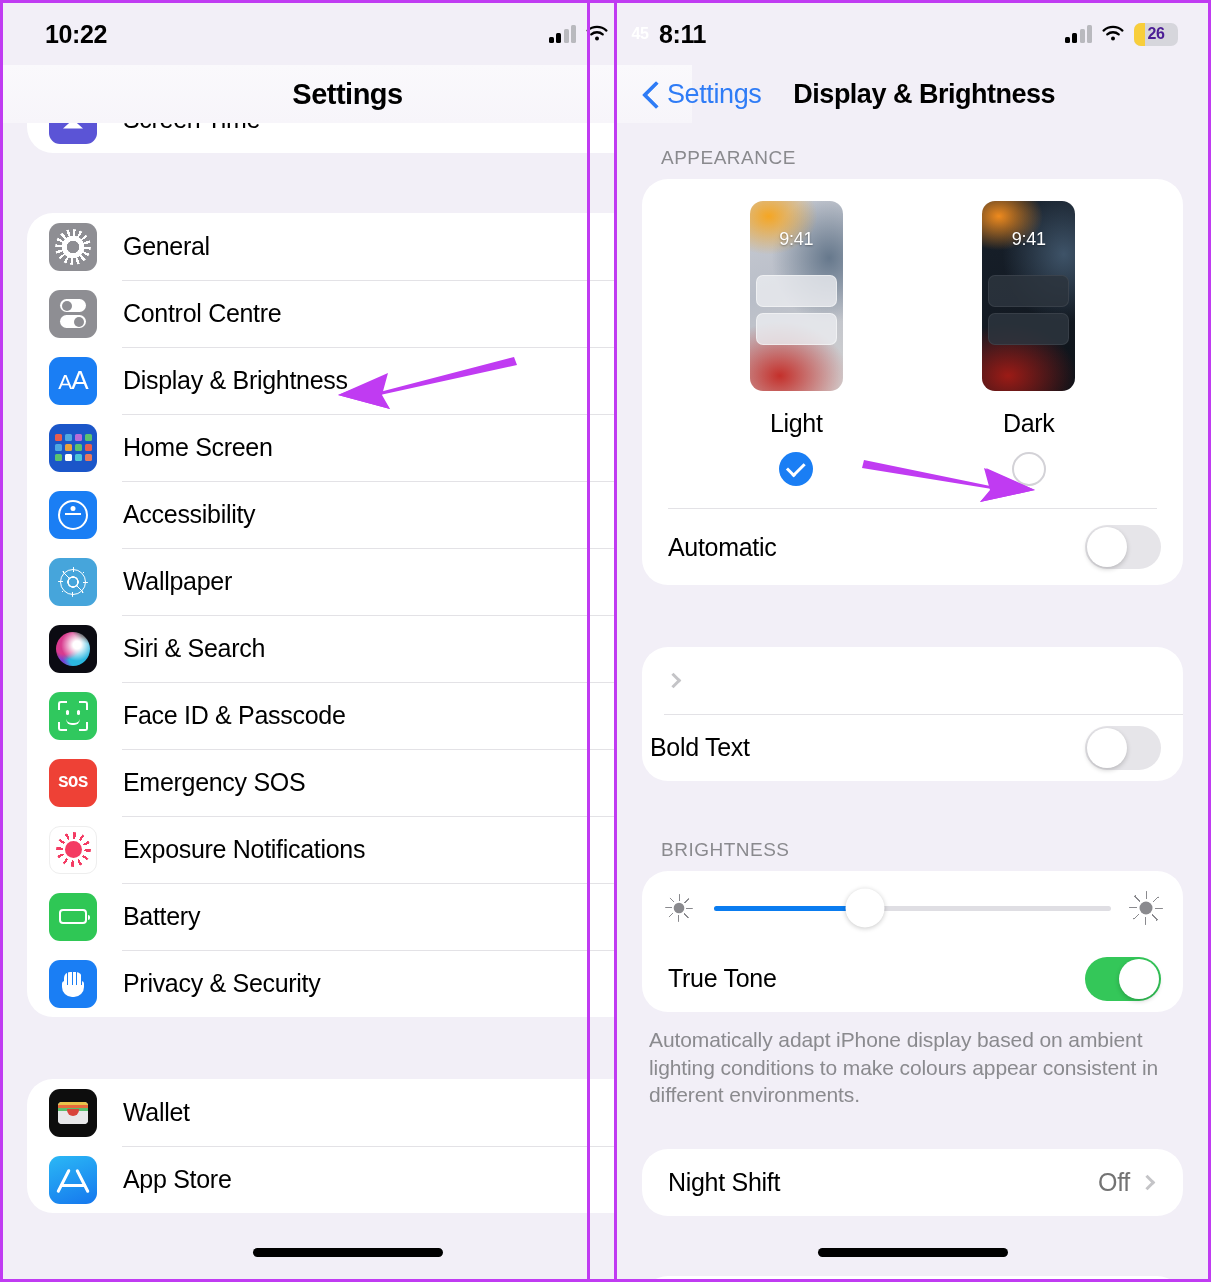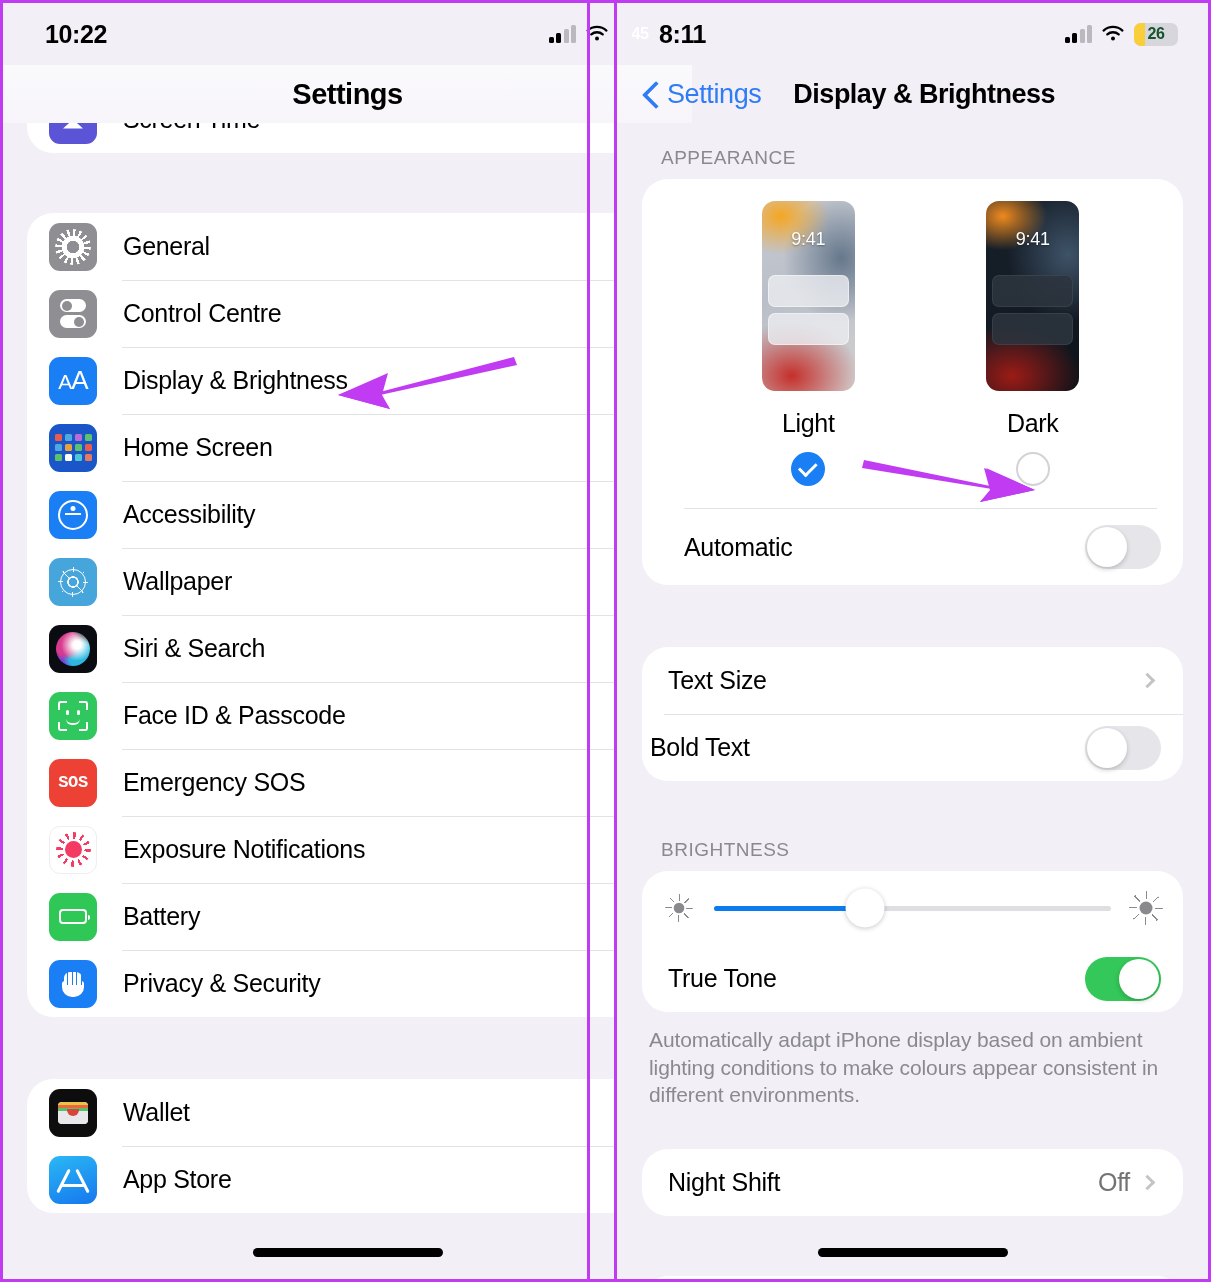--- a/index.html
+++ b/index.html
@@ -69,21 +69,21 @@
   }
   .battery .blevel { position:absolute; left:0; top:0; bottom:0; }
   .battery .btxt {
     position: relative; z-index:2;
     font-size: 16px; font-weight: bold; letter-spacing:-0.3px;
   }
   .battery.dark { background:#0a0a0a; }
   .battery.dark .btxt { color:#fff; }
   .battery.low  { background:#d6d6dc; }
   .battery.low .blevel { background:#F8CE3B; width: 26%; }
-  .battery.low .btxt { color:#14532d; }
+  .battery.low .btxt { color:#4c1d95; }
 
   
   .navbar-plain {
     height: 58px;
     display:flex; align-items:center; justify-content:center;
     background: linear-gradient(#FAF9FC, #F7F5FA);
     position: relative; z-index: 3;
   }
   .navbar-plain .title { font-size: 29px; font-weight: bold; color:#000; letter-spacing:-0.5px;}
 
@@ -253,21 +253,21 @@
      border-radius:0 0 8px 8px; z-index:2;}
 
   .ic-screentime { background:#5B54D6; }
   .ic-screentime .hg { width:20px;height:22px;position:relative; }
   .ic-screentime .hg::before{content:"";position:absolute;left:0;top:2px;width:20px;height:9px;background:#fff;
      clip-path: polygon(0 0, 100% 0, 50% 100%);}
   .ic-screentime .hg::after{content:"";position:absolute;left:0;bottom:2px;width:20px;height:9px;background:#fff;
      clip-path: polygon(50% 0, 100% 100%, 0 100%);}
 
   
-  .appearance-card { padding: 22px 0 0 16px; }
+  .appearance-card { padding: 22px 0 0 0; }
   .thumbs { display:flex; justify-content: space-around; padding: 0 38px; }
   .thumb-col { display:flex; flex-direction:column; align-items:center; width: 170px;}
   .wall {
     width: 93px; height: 190px; border-radius: 13px;
     position: relative; overflow: hidden;
   }
   .wall .wtime {
     position:absolute; top: 28px; left:0; right:0; text-align:center;
     color:#fff; font-size: 18px; font-weight:500; letter-spacing:-0.3px;
     text-shadow: 0 1px 2px rgba(0,0,0,.35);
@@ -635,21 +635,20 @@
           <div class="toggle off">
               <div class="knob"></div>
             </div>
         </div>
       </div>
 
       <div style="height:62px"></div>
 
       <div class="group right-g">
         <div class="row row-plain" style="padding-left:26px;">
-          <div class="row-label" style="margin-left:0">Text Size</div>
           <div class="chev"></div>
         </div>
         <div class="row row-plain" style="padding-left:8px;">
           <div class="row-label" style="margin-left:0">Bold Text</div>
           <div class="toggle off">
               <div class="knob"></div>
             </div>
         </div>
       </div>
 

